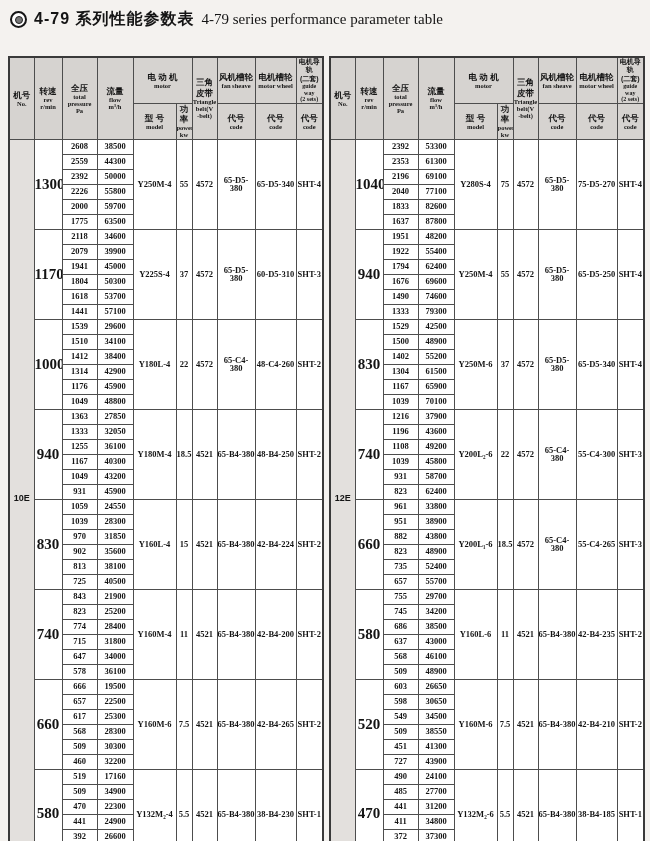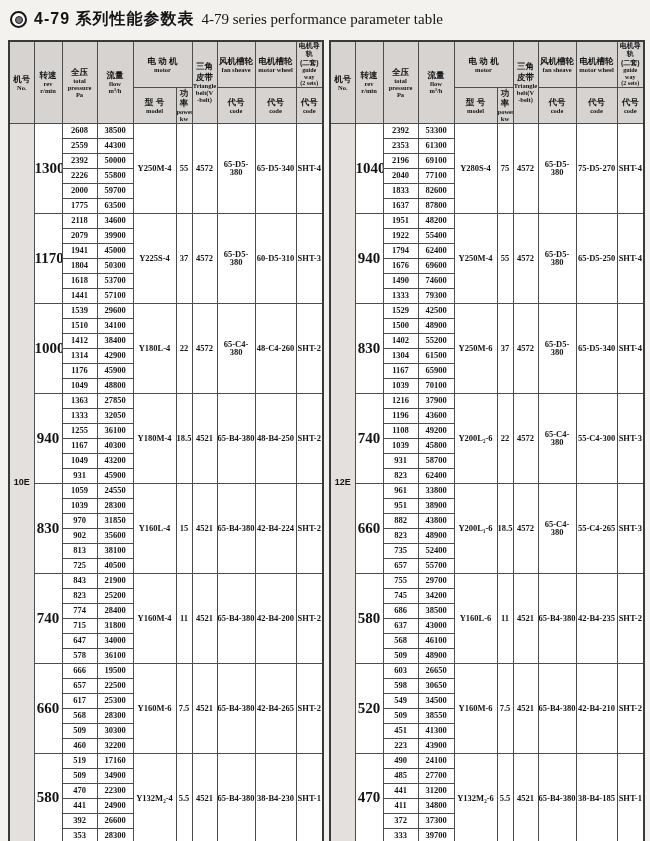--- a/index.html
+++ b/index.html
@@ -6,21 +6,21 @@
   body{
     width:650px;height:841px;
     background:#f4f2ef;
     font-family:"Liberation Serif","DejaVu Serif",serif;
     color:#141414;
     overflow:hidden;
   }
   .page{padding:5px 8px 4px 8px;}
   .title-row{
     display:flex;align-items:center;gap:7px;
-    margin:4px 0 10px 2px;
+    margin:4px 0 26px 2px;
   }
   .bullet{
     width:13px;height:13px;border-radius:50%;
     border:2px solid #151515;background:#fff;
     display:inline-flex;align-items:center;justify-content:center;
     flex:0 0 auto;
   }
   .bullet::after{
     content:"";width:6px;height:6px;border-radius:50%;
     background:#777;border:1px solid #222;
@@ -718,21 +718,21 @@
           </tr>
           <tr>
             <td>509</td>
             <td>38550</td>
           </tr>
           <tr>
             <td>451</td>
             <td>41300</td>
           </tr>
           <tr>
-            <td>223</td>
+            <td>727</td>
             <td>43900</td>
           </tr>
           <tr>
             <td rowspan="6" class="rev">470</td>
             <td>490</td>
             <td>24100</td>
             <td rowspan="6">Y132M₂-6</td>
             <td rowspan="6">5.5</td>
             <td rowspan="6">4521</td>
             <td rowspan="6">65-B4-380</td>

